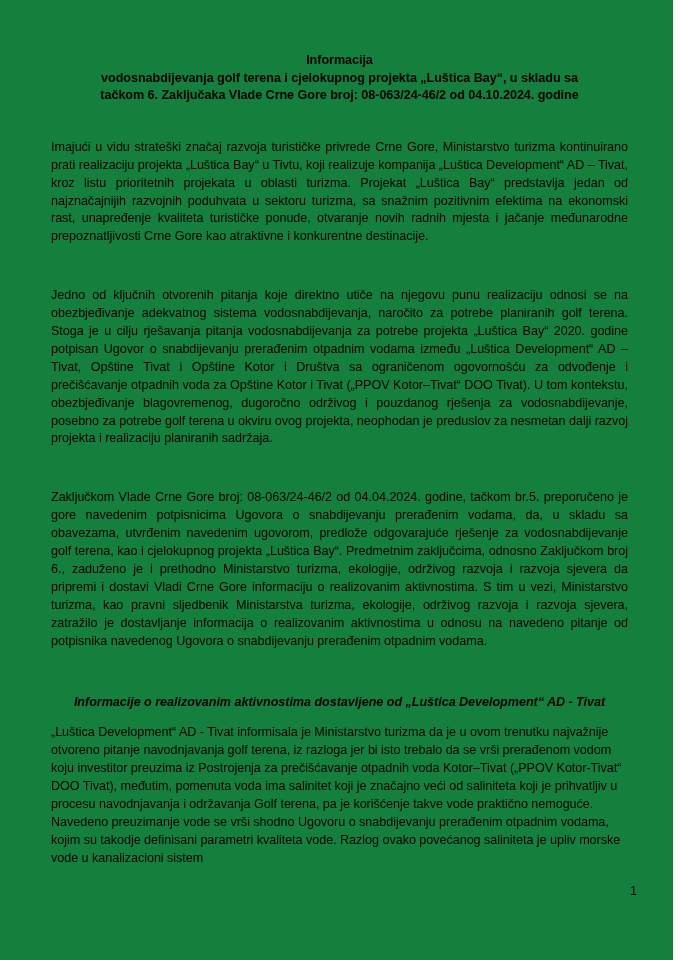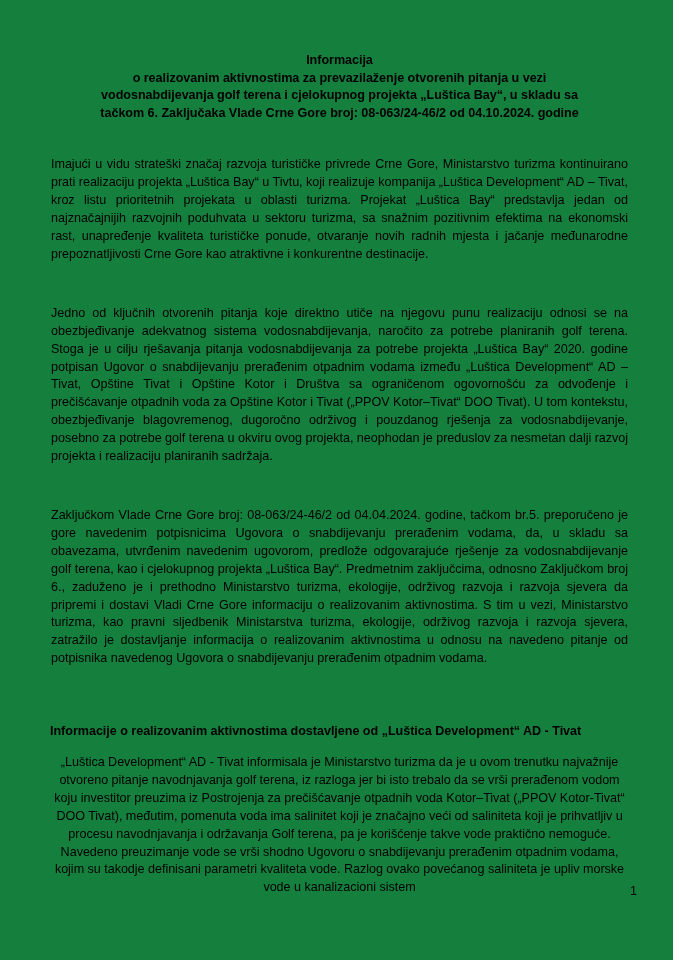--- a/index.html
+++ b/index.html
@@ -42,55 +42,55 @@
   .para {
     font-size: 12.6px;
     line-height: 17.9px;
     text-align: justify;
     text-justify: inter-word;
     margin: 13px;
     letter-spacing: -0.04px;
     word-spacing: 0px;
   }
   .para.ragged {
-    text-align: center;
+    text-align: left;
   }
   .spacer-title {
     height: 21px;
   }
   .spacer-para {
     height: 15px;
   }
   .section-heading {
     font-size: 12.6px;
     line-height: 17.9px;
     font-weight: bold;
-    margin: 12px;
-    text-align: left;
+    margin: 0;
+    text-align: center;
     letter-spacing: -0.04px;
+    font-style: italic;
   }
   .page-number {
     position: absolute;
     right: 36px;
     top: 884px;
     font-size: 12.6px;
     line-height: 14px;
     text-align: right;
   }
 </style>
 </head>
 <body>
 
 <div class="page">
 
   <div class="content">
 
     <div class="doc-title">
       <span class="tline">Informacija</span>
-      <span class="tline">o realizovanim aktivnostima za prevazilaženje otvorenih pitanja u vezi</span>
       <span class="tline">vodosnabdijevanja golf terena i cjelokupnog projekta „Luštica Bay“,  u skladu sa</span>
       <span class="tline">tačkom 6. Zaključaka Vlade Crne Gore broj: 08-063/24-46/2 od 04.10.2024. godine</span>
     </div>
 
     <div class="spacer-title"></div>
 
     <p class="para">Imajući u vidu strateški značaj razvoja turističke privrede Crne Gore, Ministarstvo turizma kontinuirano prati realizaciju projekta „Luštica Bay“ u Tivtu, koji realizuje kompanija „Luštica Development“ AD – Tivat, kroz listu prioritetnih projekata u oblasti turizma. Projekat „Luštica Bay“ predstavlja jedan od najznačajnijih razvojnih poduhvata u sektoru turizma, sa snažnim pozitivnim efektima na ekonomski rast, unapređenje kvaliteta turističke ponude, otvaranje novih radnih mjesta i jačanje međunarodne prepoznatljivosti Crne Gore kao atraktivne i konkurentne destinacije.</p>
 
     <div class="spacer-para"></div>
 

